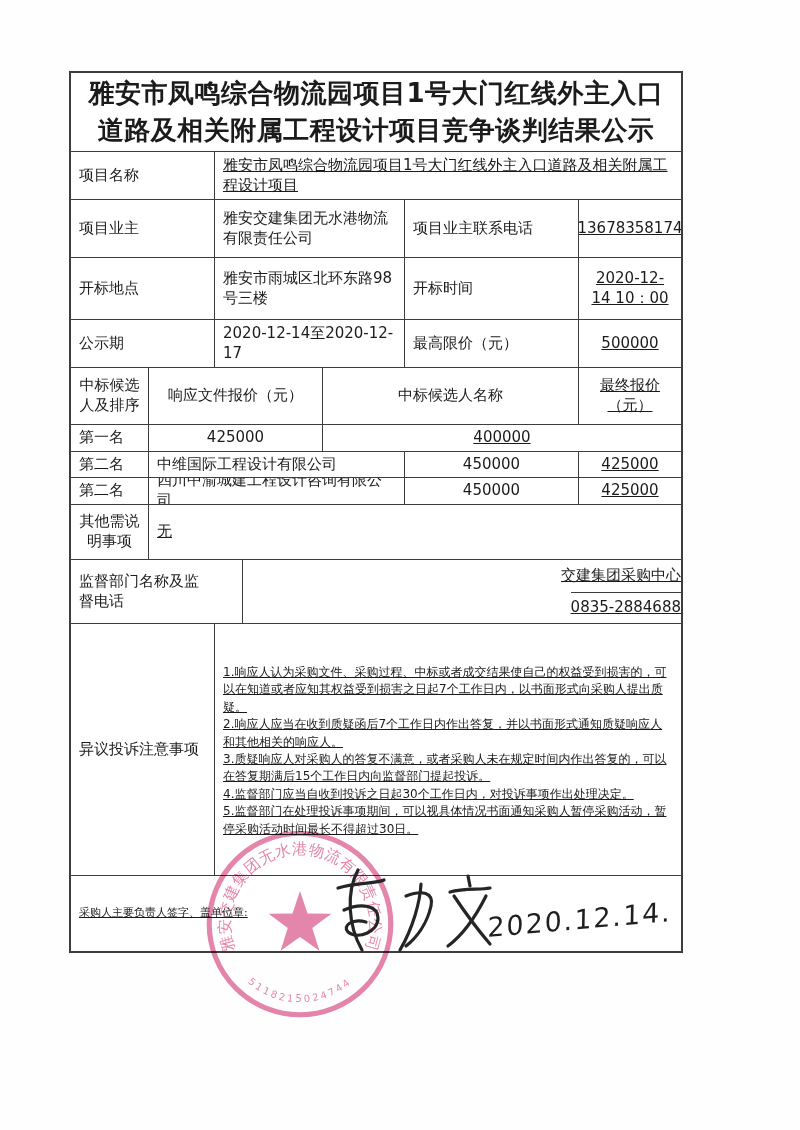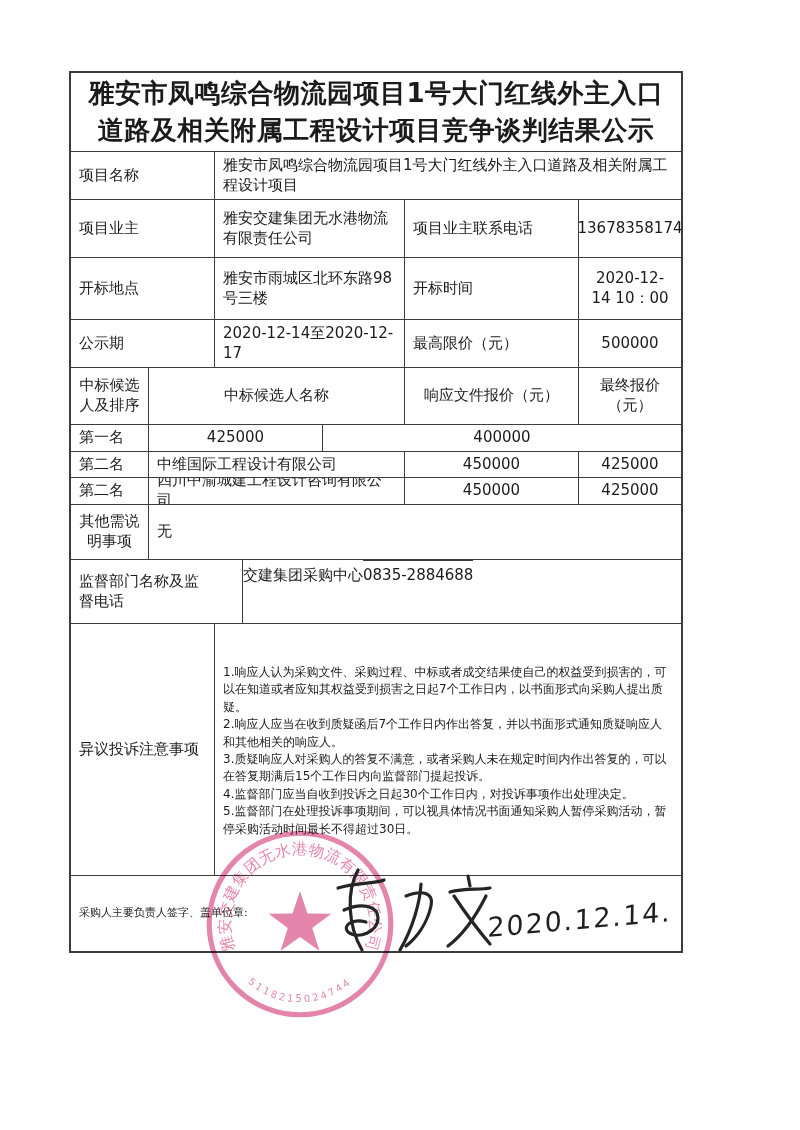--- a/index.html
+++ b/index.html
@@ -8,26 +8,26 @@
   .page{position:absolute;inset:0;background:#fefefe;}
   .doc-table{position:absolute;left:69px;top:71px;width:614px;border:2px solid #3d3d3d;
              box-sizing:border-box;background:#ffffff;}
   .row{display:flex;border-top:1.6px solid #3d3d3d;box-sizing:border-box;align-items:stretch;}
   .row.first{border-top:none;}
   .cell{box-sizing:border-box;display:flex;align-items:center;padding:3px 8px;
         font-size:15px;line-height:1.32;border-left:1.6px solid #3d3d3d;overflow:hidden;}
   .cell.nb{border-left:none;}
   .center{justify-content:center;text-align:center;}
   .w143{width:143px;flex:none}.w190{width:190px;flex:none}.w174{width:174px;flex:none}.w77{width:77px;flex:none}.w256{width:256px;flex:none}
-  .grow{flex:1 1 auto;}
+  .grow{flex:1 1 auto;text-decoration:underline;}
   .h78{height:78px}.h48{height:48px}.h58{height:58px}.h62{height:62px}.h57{height:57px}
   .h27{height:27px}.h26{height:26px}.h55{height:55px}.h64{height:64px}.h252{height:252px}.h76{height:76px}
   .title-cell{width:100%;display:flex;align-items:center;justify-content:center;padding:2px 6px;box-sizing:border-box;}
   .title-text{font-size:26px;font-weight:bold;text-align:center;line-height:1.42;letter-spacing:0.5px;}
-  .stack{padding:0;align-items:flex-start;margin-left:28px;}
+  .stack{flex-direction:column;padding:0;align-items:flex-end;margin-left:28px;}
   .substack{display:flex;align-items:center;justify-content:center;height:50%;box-sizing:border-box;font-size:15px;}
   .substack + .substack{border-top:1.6px solid #3d3d3d;}
   .complaint-body{display:block;padding:40px 10px 6px 8px;font-size:12px;line-height:1.45;}
   .complaint-body div{margin:0;}
   .sig-label{font-size:11px;}
   .stamp{position:absolute;left:202px;top:826px;width:196px;height:196px;opacity:.85;
          mix-blend-mode:multiply;z-index:5;}
   .sig-svg{position:absolute;left:318px;top:866px;width:185px;height:102px;z-index:6;}
   .date-hand{position:absolute;left:487px;top:904px;font-size:27px;color:#1f1f1f;z-index:6;
              transform:rotate(-5deg) skewX(-6deg);letter-spacing:2px;white-space:nowrap;}
@@ -66,22 +66,22 @@
 
     <div class="row h48">
       <div class="cell nb w143">公示期</div>
       <div class="cell w190">2020-12-14至2020-12-17</div>
       <div class="cell w174">最高限价（元）</div>
       <div class="cell grow center">500000</div>
     </div>
 
     <div class="row h57">
       <div class="cell nb w77 center">中标候选人及排序</div>
+      <div class="cell w174 center">响应文件报价（元）</div>
       <div class="cell w256 center">中标候选人名称</div>
-      <div class="cell w174 center">响应文件报价（元）</div>
       <div class="cell grow center">最终报价（元）</div>
     </div>
 
     <div class="row h27">
       <div class="cell nb w77">第一名</div>
       <div class="cell w174 center">425000</div>
       <div class="cell grow center">400000</div>
     </div>
 
     <div class="row h26">

